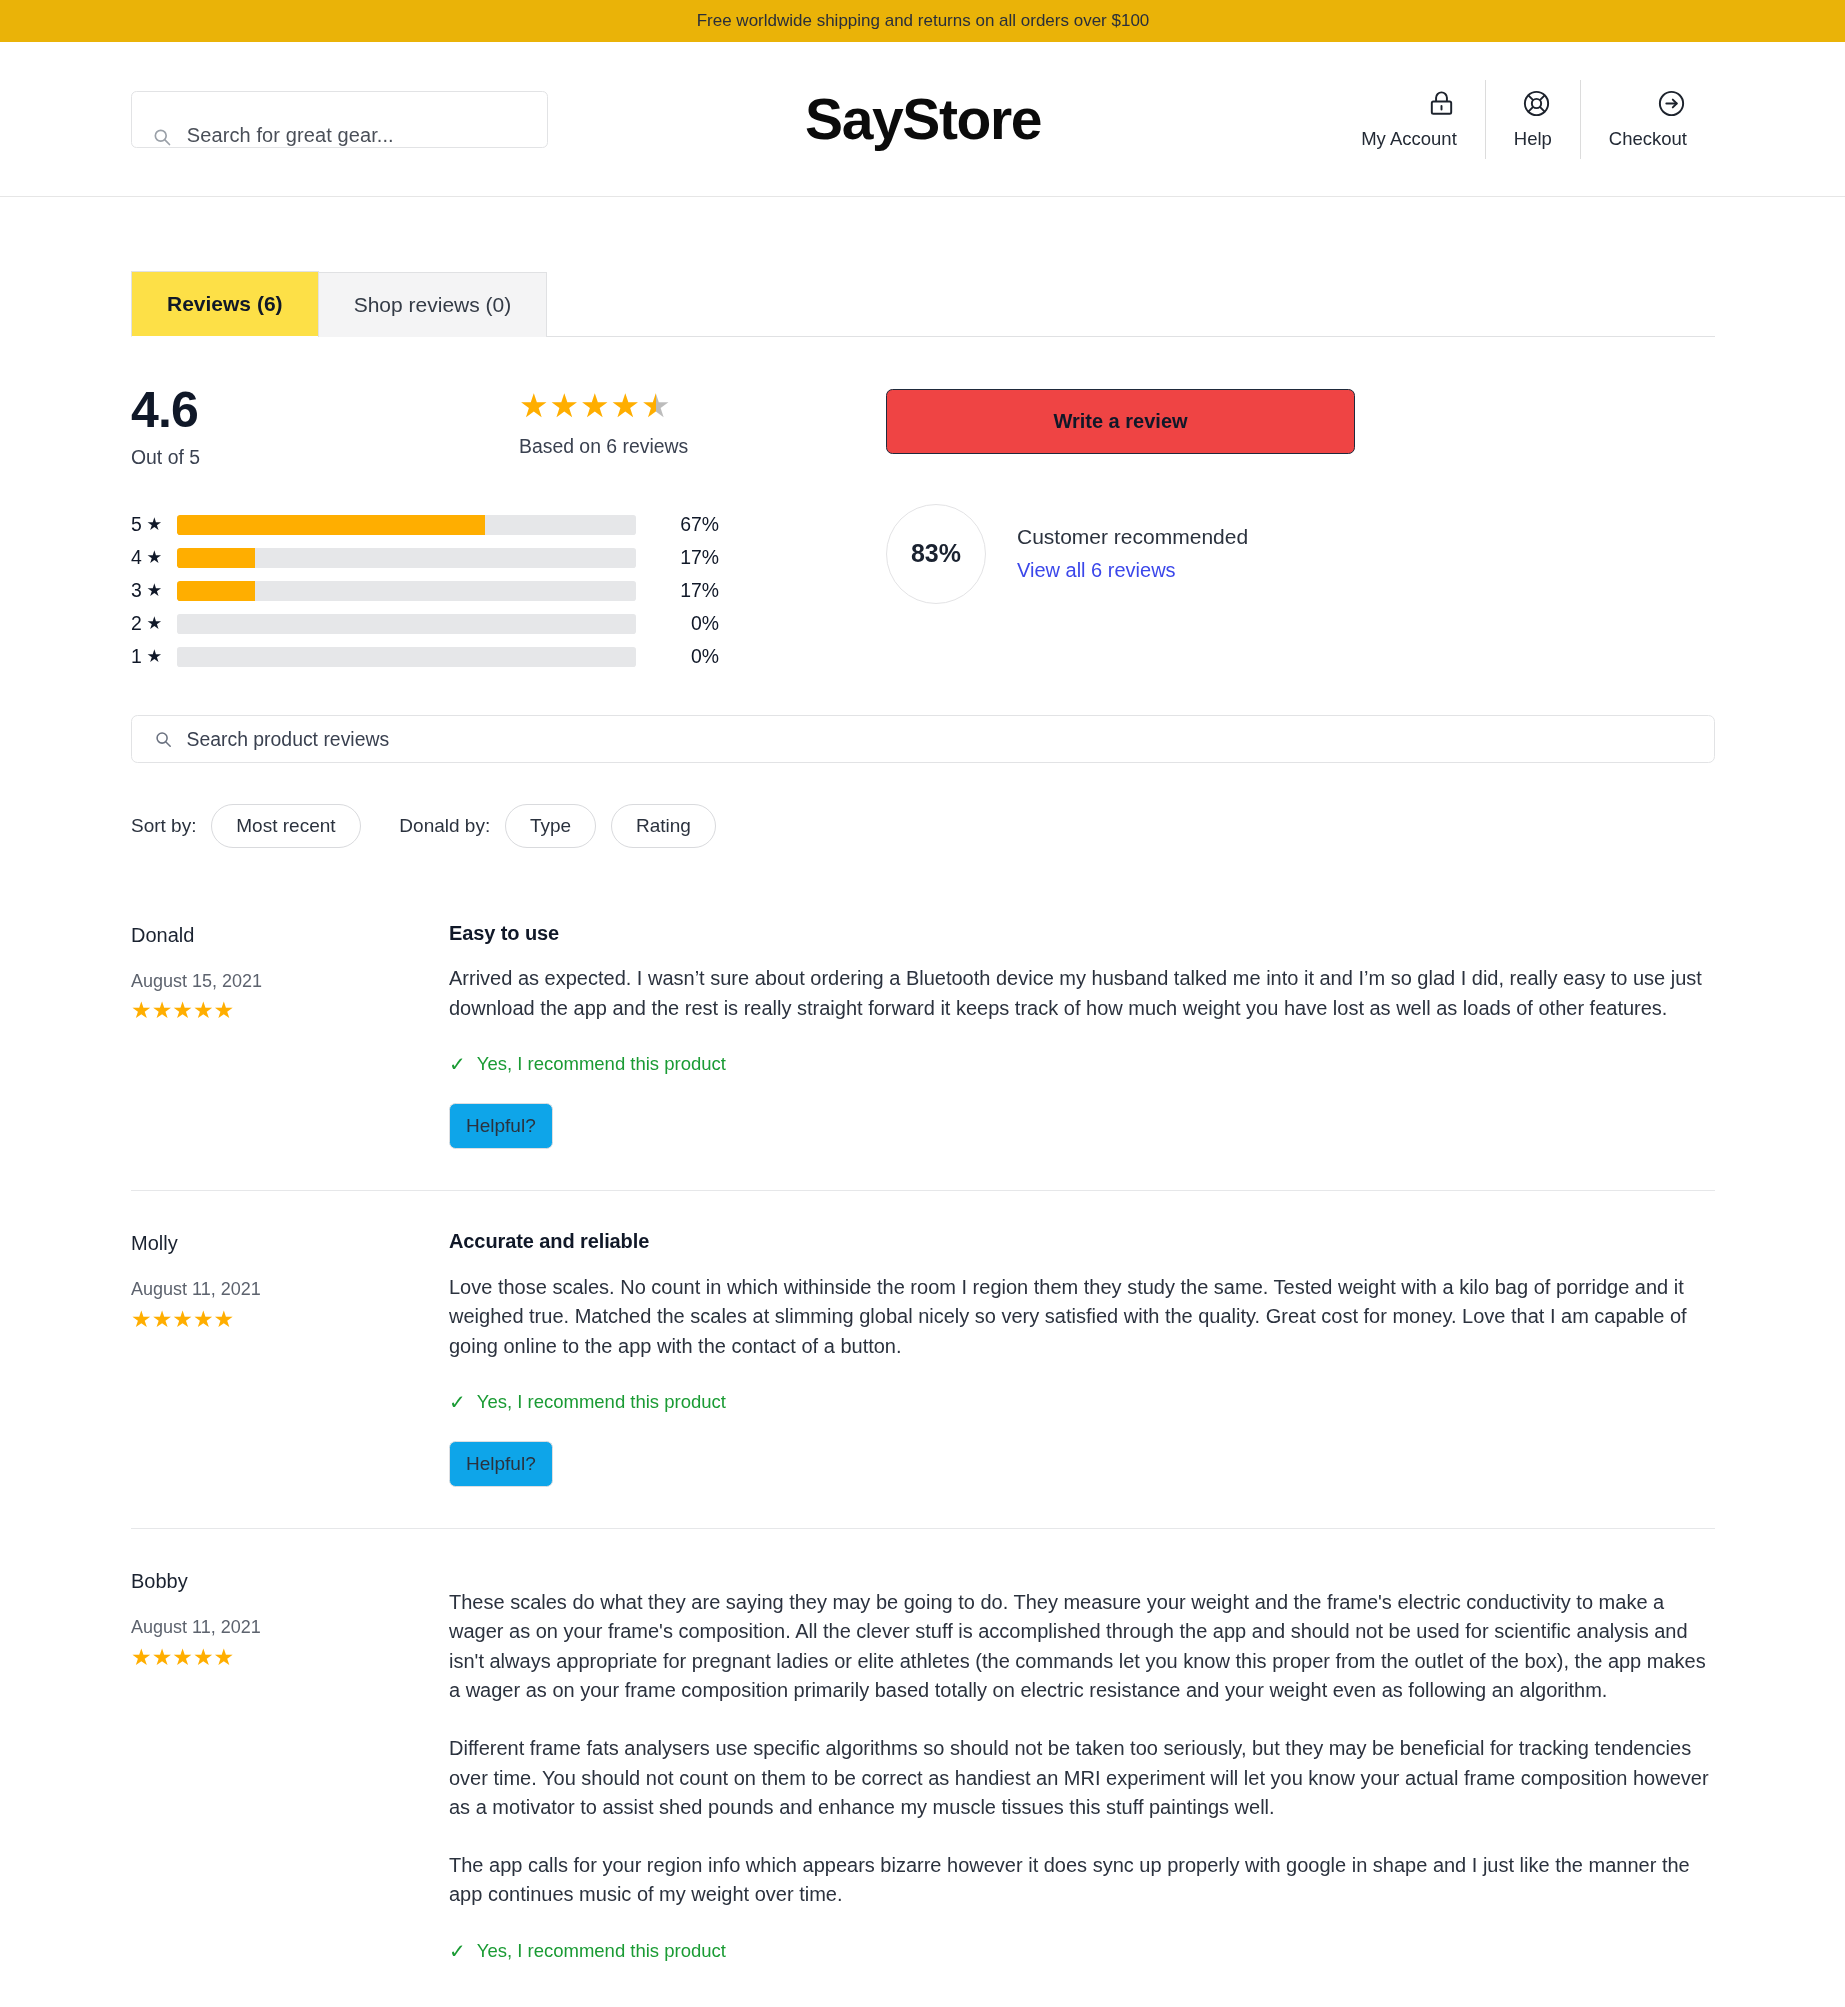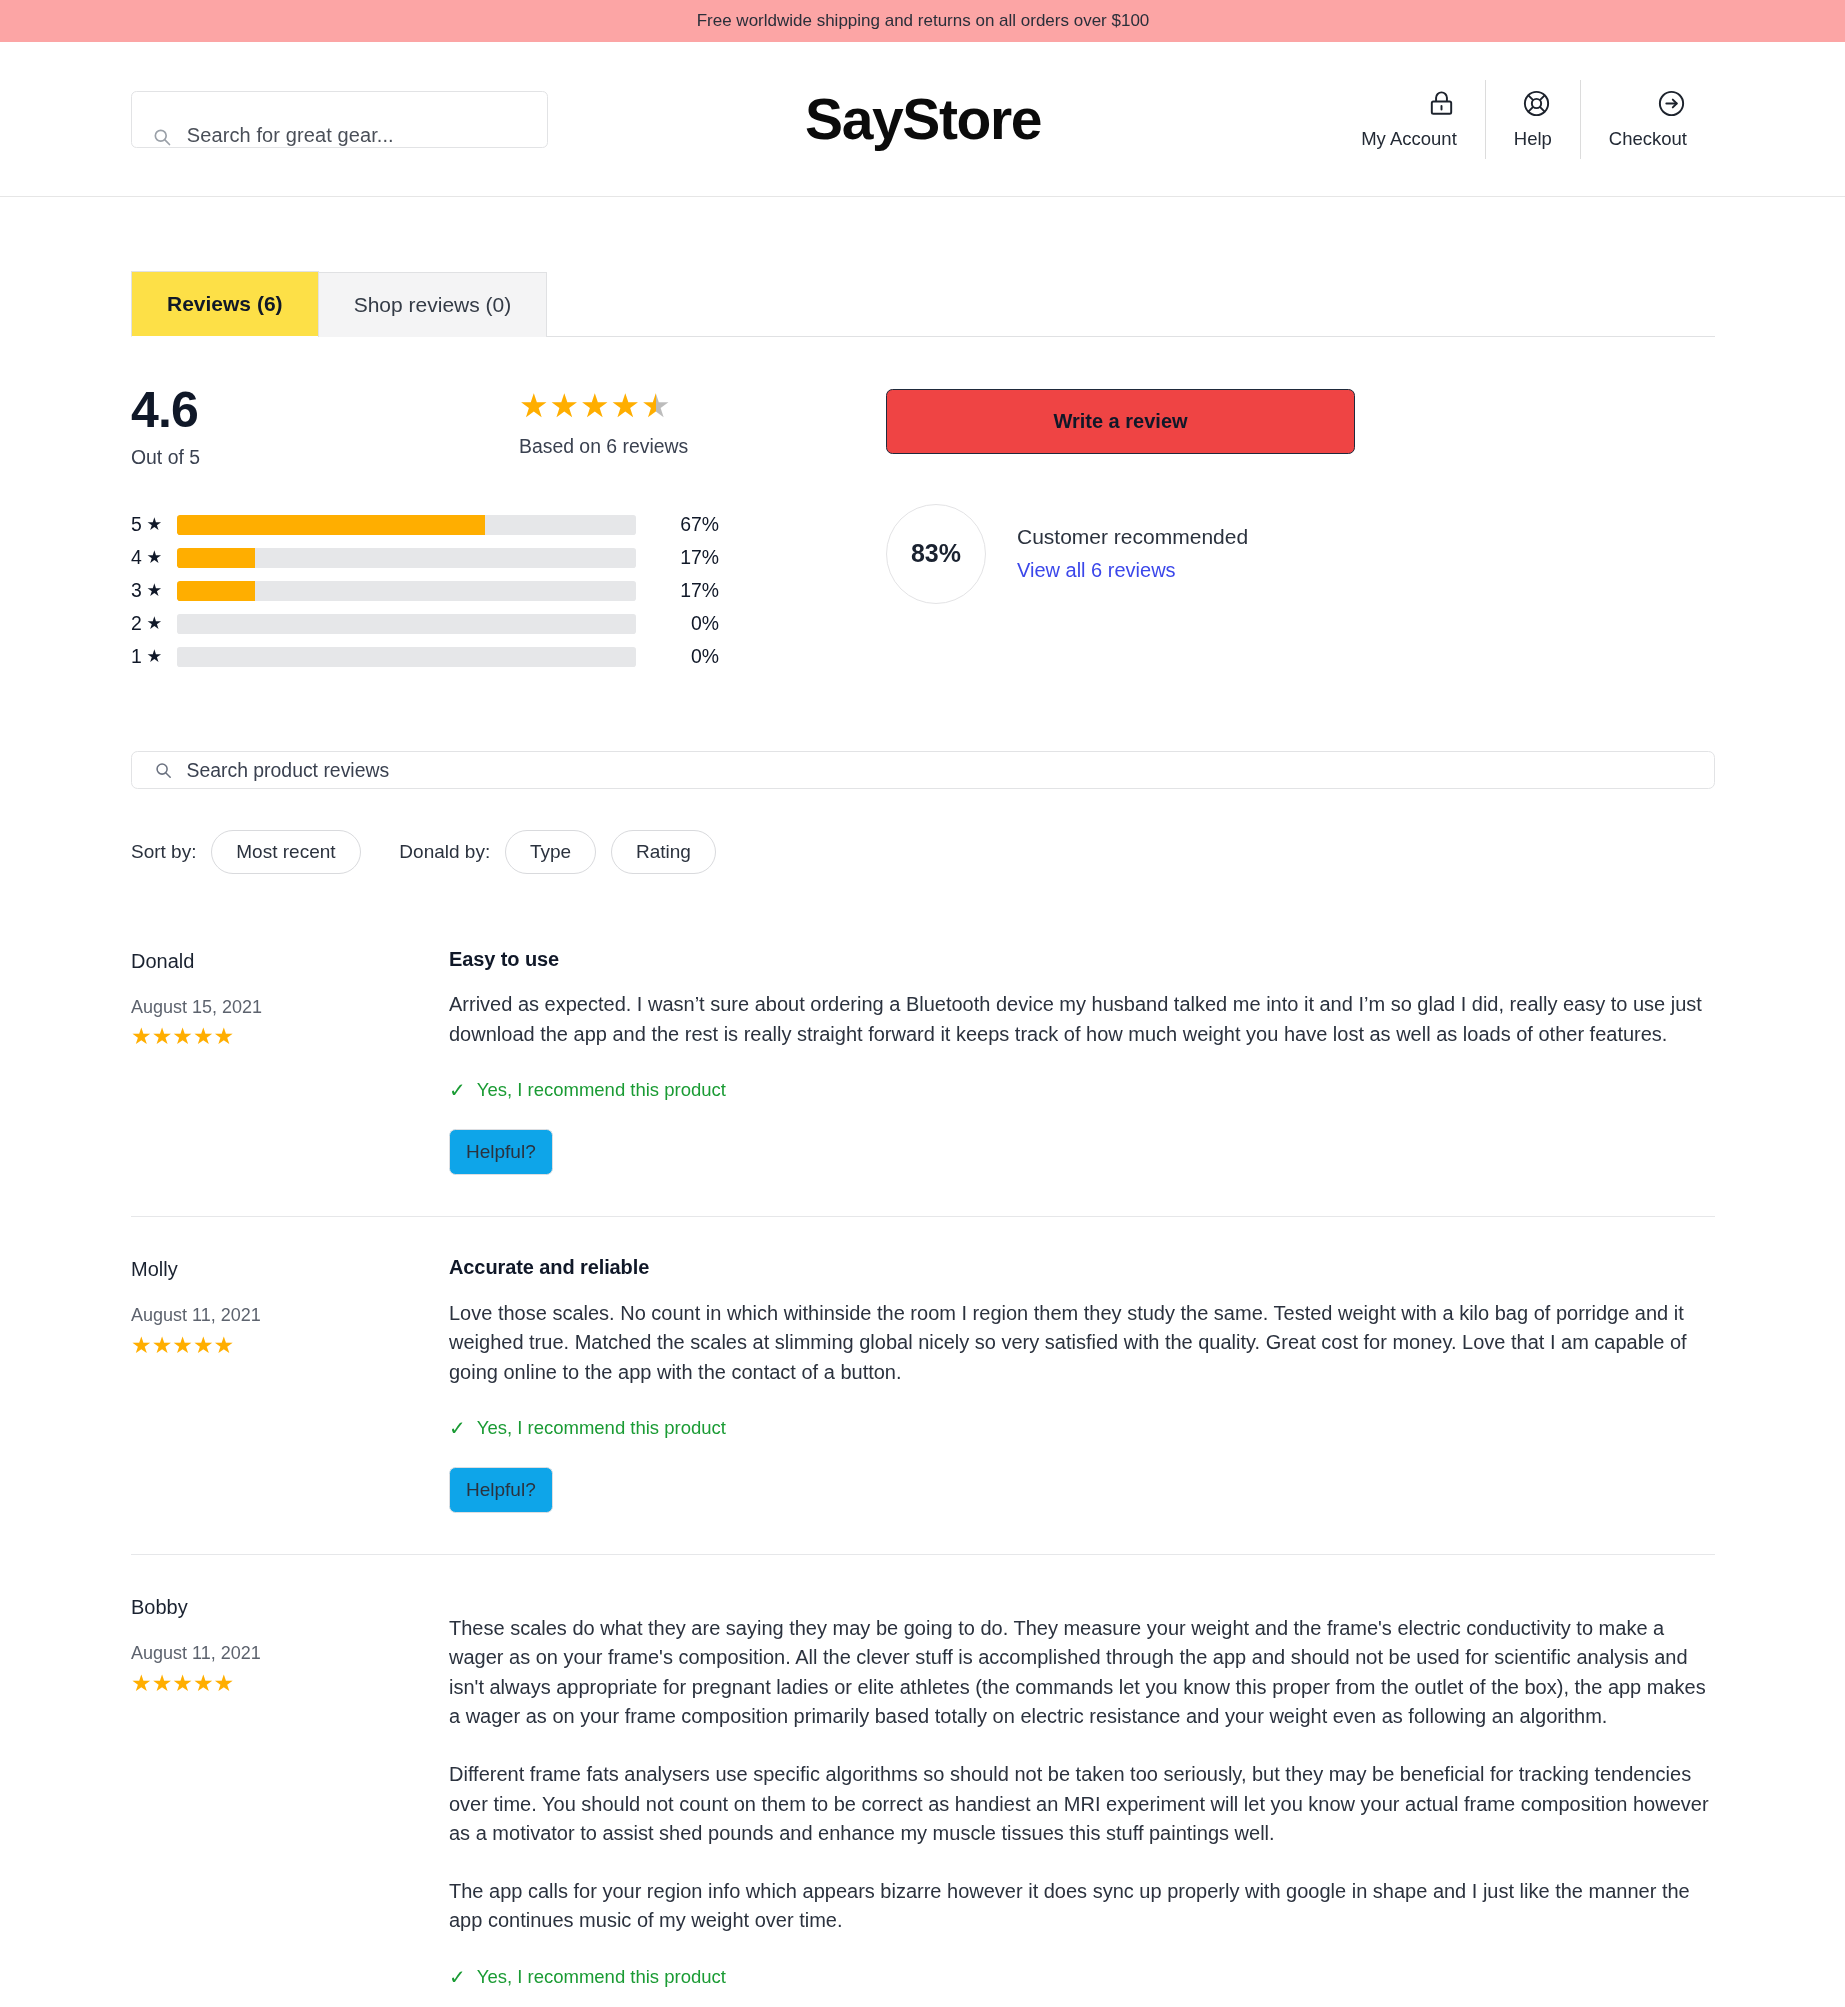--- a/index.html
+++ b/index.html
@@ -7,21 +7,21 @@
   html, body {
     width: 1846px;
     background: #ffffff;
     font-family: "Liberation Sans", sans-serif;
     color: #1b2330;
     -webkit-font-smoothing: antialiased;
   }
 
   
   .announce {
-    background: #fca5a5;
+    background: #eab308;
     height: 42px;
     display: flex;
     align-items: center;
     justify-content: center;
     font-size: 17px;
     color: #2a2f3a;
   }
 
   
   .site-header {
@@ -231,22 +231,22 @@
   .rec-txt .t1 { font-size: 21px; color: #2b323e; }
   .rec-txt .t2 {
     margin-top: 10px;
     font-size: 20px;
     color: #3b47ea;
     cursor: pointer;
   }
 
   
   .rsearch {
-    margin-top: 78px;
-    height: 38px;
+    margin-top: 42px;
+    height: 48px;
     border: 0.9px solid #e2e3e5;
     border-radius: 6.5px;
     display: flex;
     align-items: center;
     gap: 14px;
     padding: 0 22px;
   }
   .rsearch .ph { font-size: 19.4px; color: #3a4150; }
 
   

